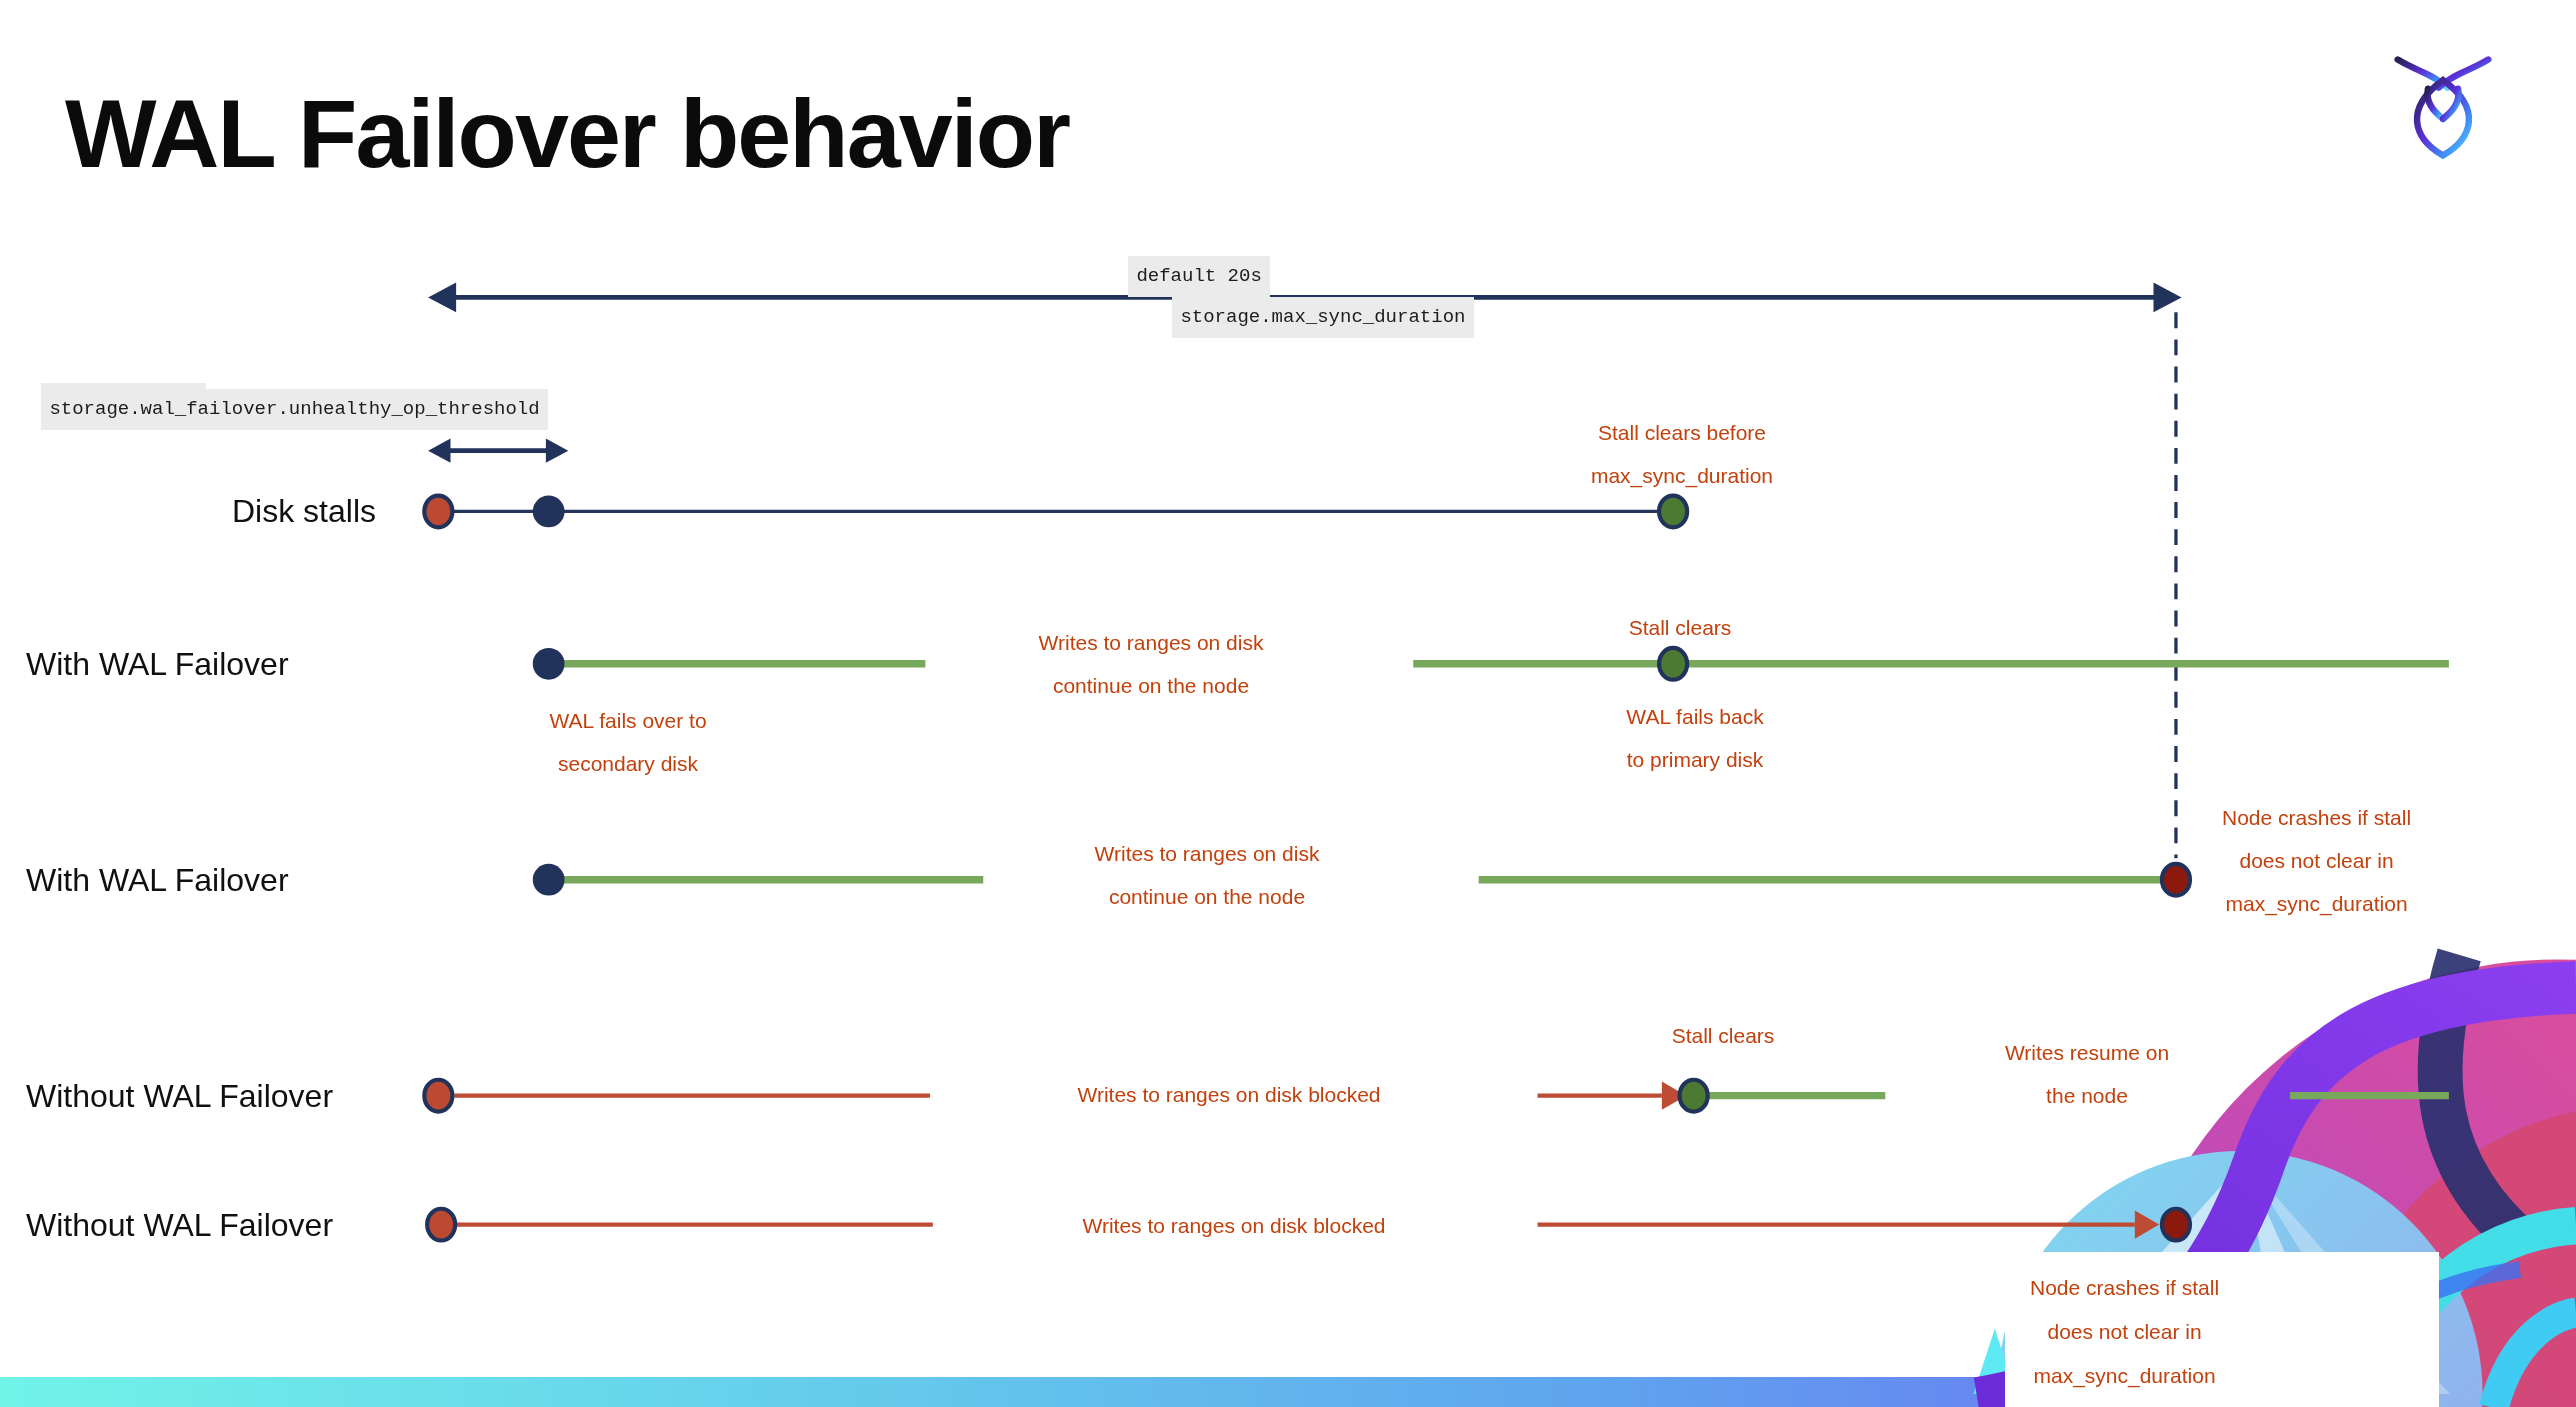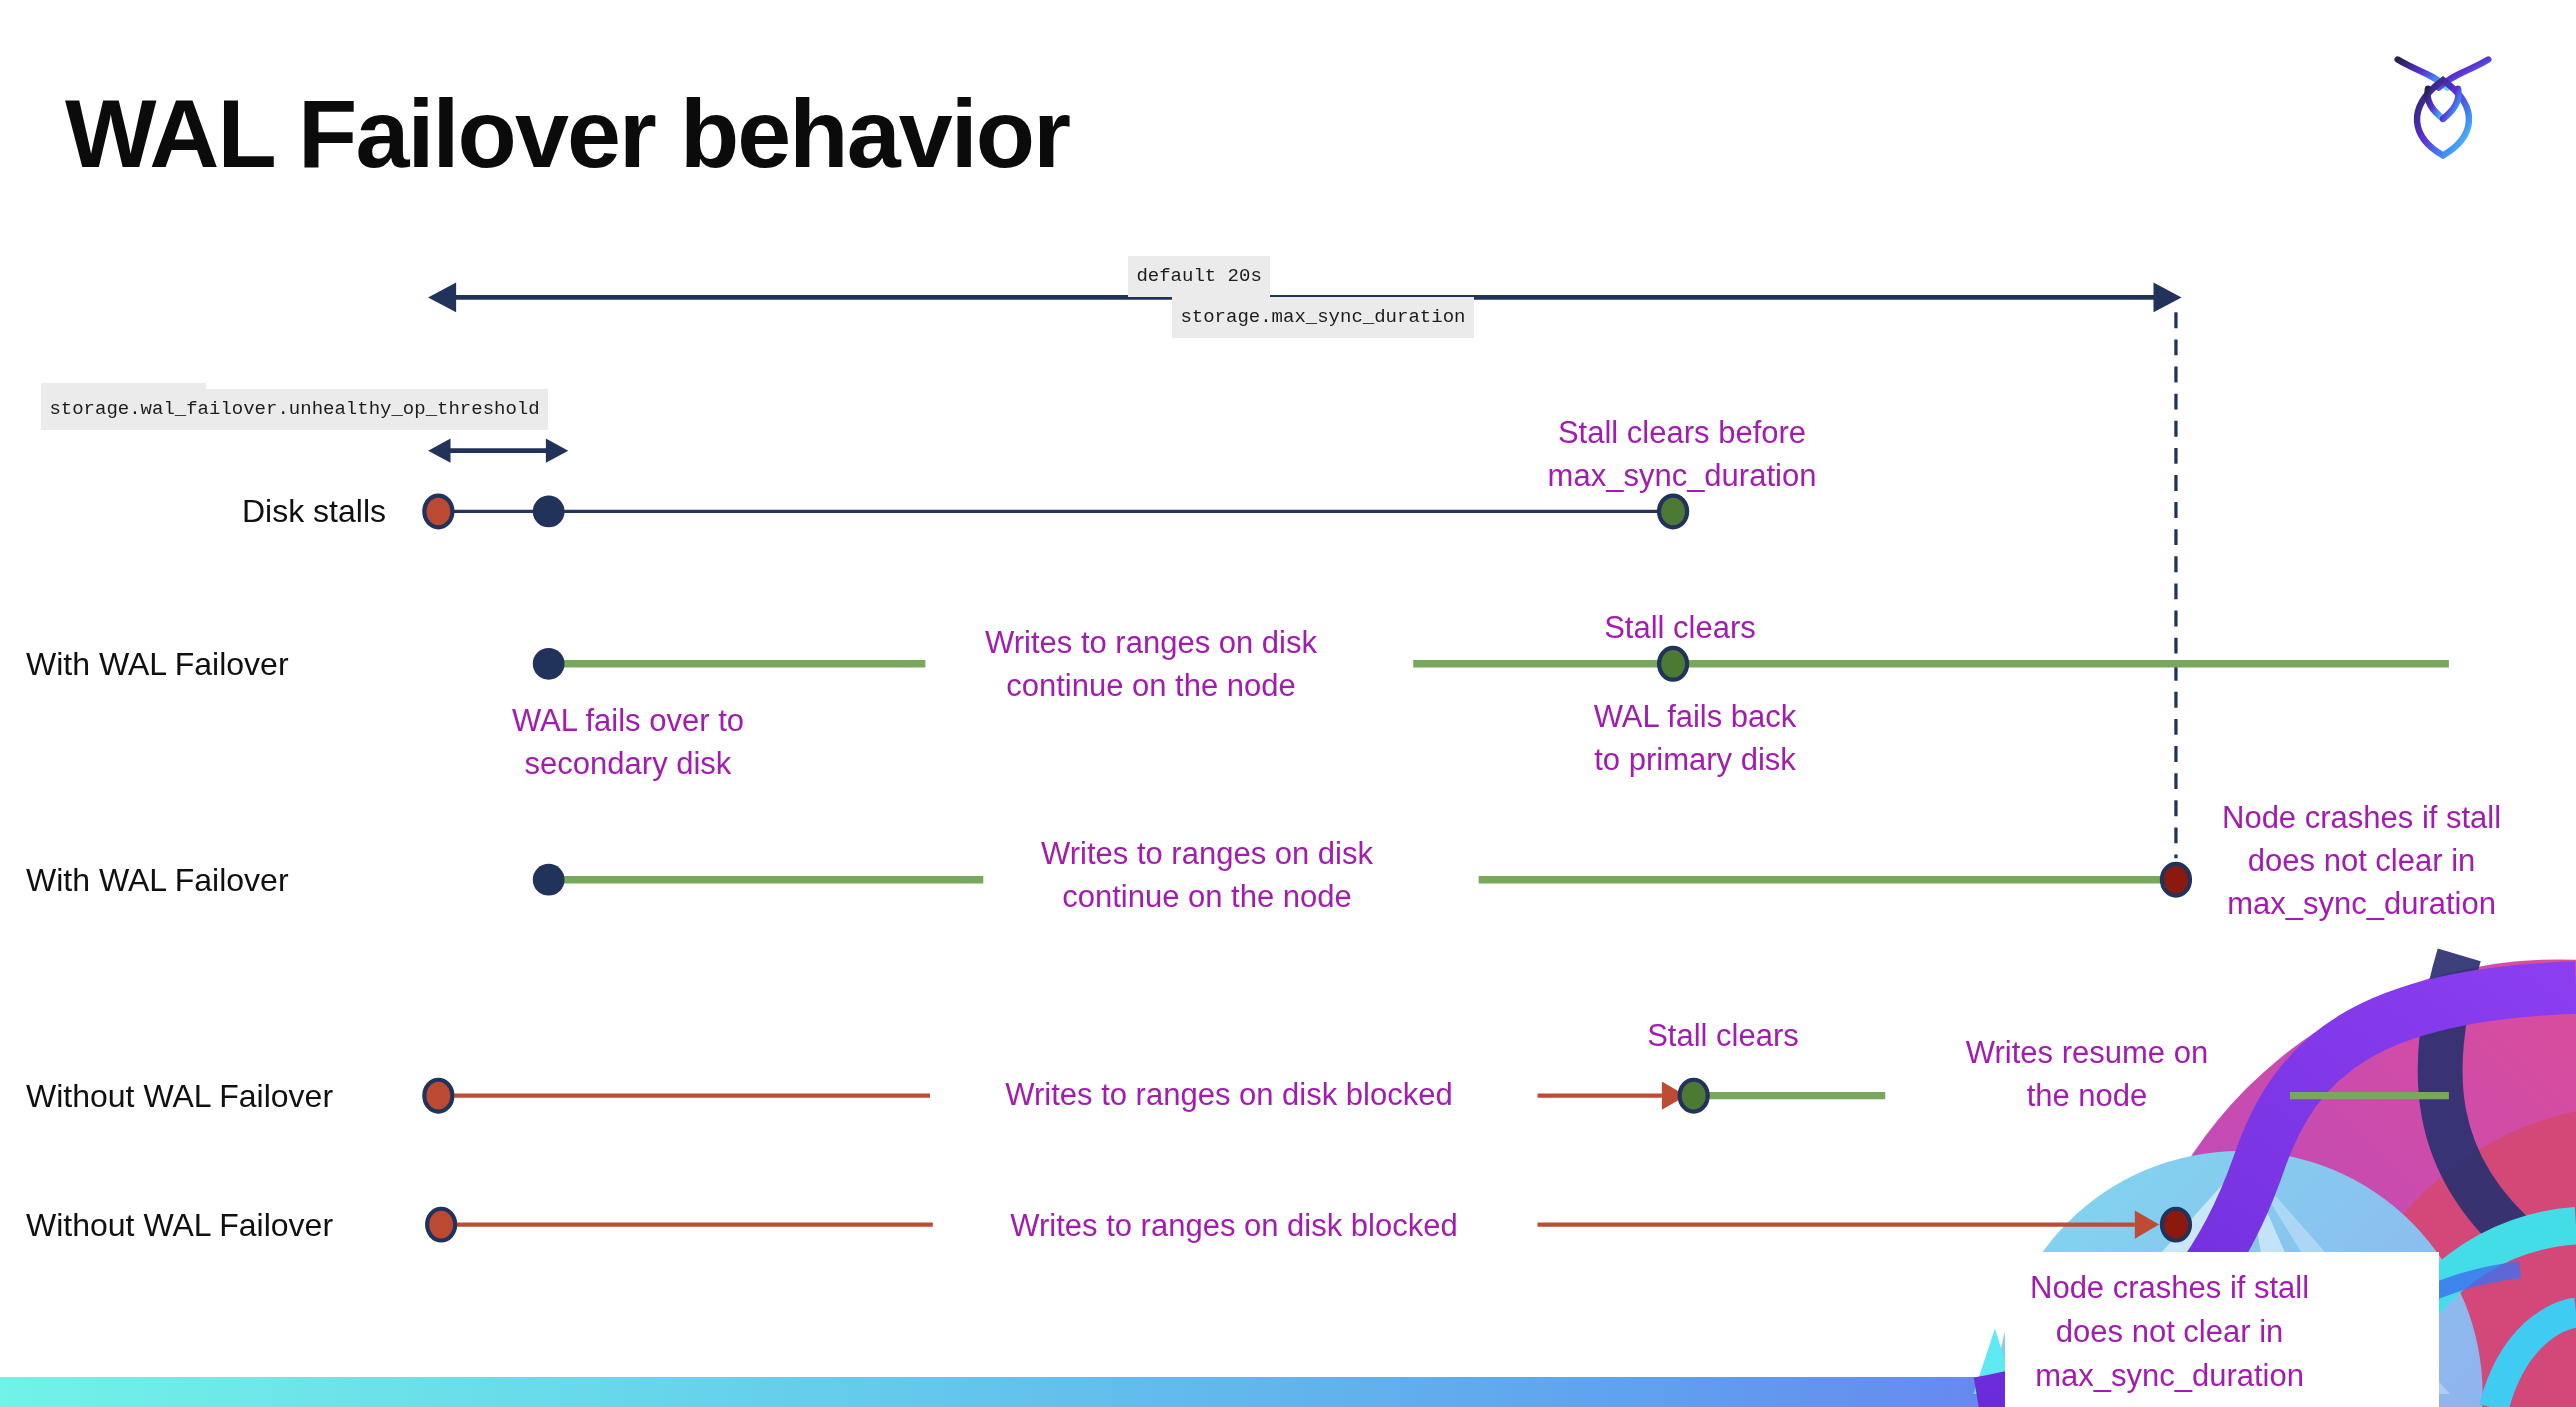--- a/index.html
+++ b/index.html
@@ -2,21 +2,21 @@
 <html style="font-size:15px"><head>
 <meta charset="utf-8">
 <style>
   html,body{margin:0;padding:0;background:#fff;}
   body{width:2576px;height:1408px;position:relative;overflow:hidden;
        font-family:"Liberation Sans",sans-serif;color:#111;}
   .abs{position:absolute;}
   #page-title{font-size:97px;font-weight:bold;letter-spacing:-1.9px;color:#0b0b0b;
               font-family:"Liberation Sans",sans-serif;}
   .row-label{font-size:32px;color:#101010;white-space:nowrap;}
-  .caption{font-size:31px;line-height:43px;color:#a21caf;white-space:pre-line;text-align:center;}
+  .caption{font-size:21px;line-height:43px;color:#c2410c;white-space:pre-line;text-align:center;}
   .caption.left{text-align:center;}
   .code-chip{font-family:"Liberation Mono",monospace;font-size:19px;line-height:37px;
              background:#EBEBEB;color:#1c1c1c;padding:1.9px 8.4px;white-space:nowrap;display:inline-block;}
   .centerx{transform:translateX(-50%);}
   #diagram-svg{left:0;top:0;z-index:3;}
   #corner-art{right:0;bottom:0;z-index:2;}
   #bottom-bar{left:0;top:1377px;width:2576px;height:31px;z-index:1;
               background:linear-gradient(90deg,#71F3E8 0%,#66D2EB 28%,#5FA4EE 62%,#6A7CF2 84%,#6C5FF5 100%);}
   #crash-box{left:2005px;top:1252px;width:434px;height:155px;background:#fff;z-index:4;}
   .z5{z-index:5;}
@@ -45,21 +45,21 @@
     <path d="M50,62 C60,54 66,46 64,34"></path>
   </g>
 </svg>
 
 <div class="abs z4 code-chip" style="left:1128px;top:256px;">default 20s</div>
 <div class="abs z4 code-chip" style="left:1128px;top:297px;margin-left:44px;">storage.max_sync_duration</div>
 
 <div class="abs z4 code-chip" style="left:41px;top:348px;margin-top:35px;">default 100ms</div>
 <div class="abs z4 code-chip" style="left:41px;top:389px;">storage.wal_failover.unhealthy_op_threshold</div>
 
-<div class="abs z5 row-label" style="left:386px;top:493px;transform:translateX(-100%);">Disk stalls</div>
+<div class="abs z5 row-label" style="left:376px;top:493px;transform:translateX(-100%);">Disk stalls</div>
 <div class="abs z5 row-label" style="left:26px;top:646px;">With WAL Failover</div>
 <div class="abs z5 row-label" style="left:26px;top:862px;">With WAL Failover</div>
 <div class="abs z5 row-label" style="left:26px;top:1078px;">Without WAL Failover</div>
 <div class="abs z5 row-label" style="left:26px;top:1207px;">Without WAL Failover</div>
 
 <div class="abs z5 caption centerx" style="left:1682px;top:411px;">Stall clears before
 max_sync_duration</div>
 
 <div class="abs z5 caption centerx" style="left:628px;top:699px;">WAL fails over to
 secondary disk</div>

